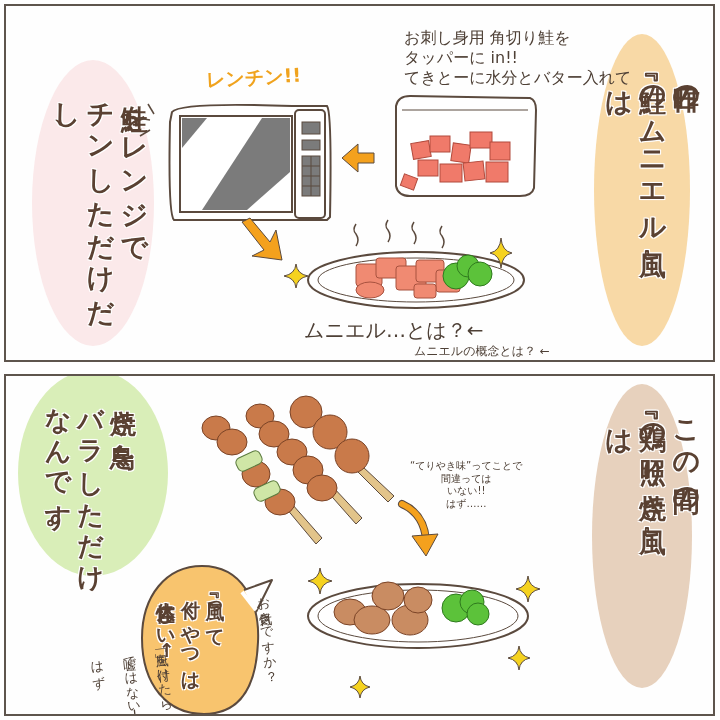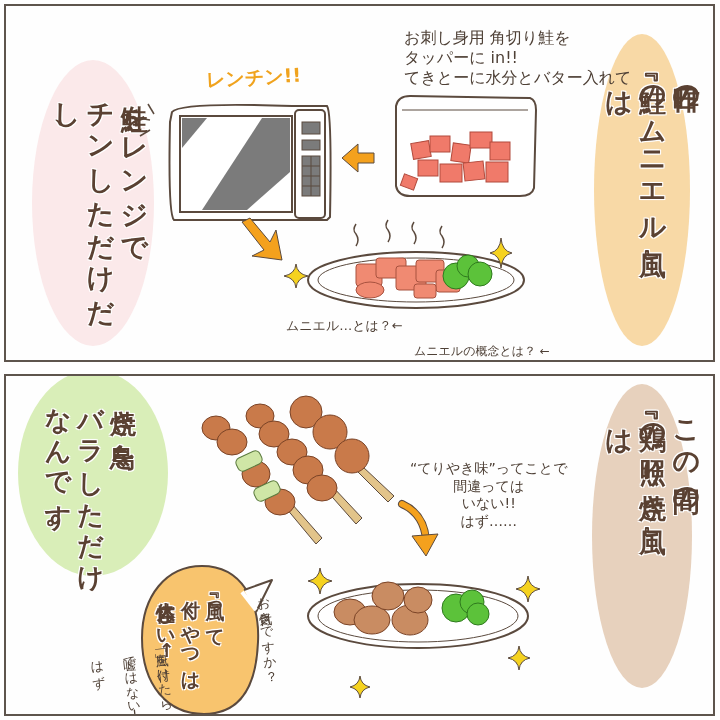--- a/index.html
+++ b/index.html
@@ -106,21 +106,21 @@
         <circle cx="184" cy="60" r="12"></circle>
     </g>
   </svg>
   <svg style="left:278px;top:258px" width="24" height="24" viewBox="0 0 24 24">
       <path d="M12 0 Q13 10 24 12 Q13 14 12 24 Q11 14 0 12 Q11 10 12 0Z" fill="#f5d21f" stroke="#5b4a3e" stroke-width="1"></path>
     </svg>
   <svg style="left:484px;top:232px" width="22" height="30" viewBox="0 0 22 30">
       <path d="M11 0 Q12 13 22 15 Q12 17 11 30 Q10 17 0 15 Q10 13 11 0Z" fill="#f5d21f" stroke="#5b4a3e" stroke-width="1"></path>
     </svg>
 
-  <div class="hand" style="left:280px;top:312px;font-size:13px;">ムニエル…とは？←</div>
+  <div class="hand" style="left:298px;top:312px;font-size:20px;">ムニエル…とは？←</div>
   <div class="hand" style="left:408px;top:338px;font-size:12px;">ムニエルの概念とは？ ←</div>
 </div>
 
 <div id="panel2" class="panel">
 
   <div class="blob" style="left:586px;top:8px;width:100px;height:304px;background:#e7d1bd;"></div>
   <div class="vtext" style="left:596px;top:26px;font-size:27px;height:290px;">
     <span>この間の</span><br>
     <span>『鶏の照り焼き風』</span><br>
     <span style="padding-top:8px;display:inline-block">は</span>
@@ -158,21 +158,21 @@
       <rect x="58" y="86" width="26" height="14" rx="5" transform="rotate(-25 71 93)"></rect>
     </g>
   </svg>
 
   <svg style="left:392px;top:124px" width="40" height="60" viewBox="0 0 40 60">
     <path d="M4 4 Q26 14 28 40" fill="none" stroke="#5b4a3e" stroke-width="8" stroke-linecap="round"></path>
     <path d="M4 4 Q26 14 28 40" fill="none" stroke="#f4a11d" stroke-width="6" stroke-linecap="round"></path>
     <polygon points="14,36 40,34 28,56" fill="#f4a11d" stroke="#5b4a3e" stroke-width="1"></polygon>
   </svg>
 
-  <div class="hand" style="left:404px;top:84px;font-size:14px;text-align:center;">“てりやき味”ってことで
+  <div class="hand" style="left:404px;top:84px;font-size:10px;text-align:center;">“てりやき味”ってことで
 間違っては
 いない!!
 はず……</div>
 
   <svg style="left:300px;top:196px" width="230" height="110" viewBox="0 0 230 110">
     <ellipse cx="112" cy="44" rx="110" ry="32" fill="#fff" stroke="#5b4a3e" stroke-width="2"></ellipse>
     <ellipse cx="112" cy="44" rx="100" ry="26" fill="none" stroke="#5b4a3e" stroke-width="1"></ellipse>
     <g fill="#c98c62" stroke="#7a4326" stroke-width="1">
       <ellipse cx="44" cy="40" rx="16" ry="13"></ellipse>
         <ellipse cx="66" cy="48" rx="18" ry="14"></ellipse>

